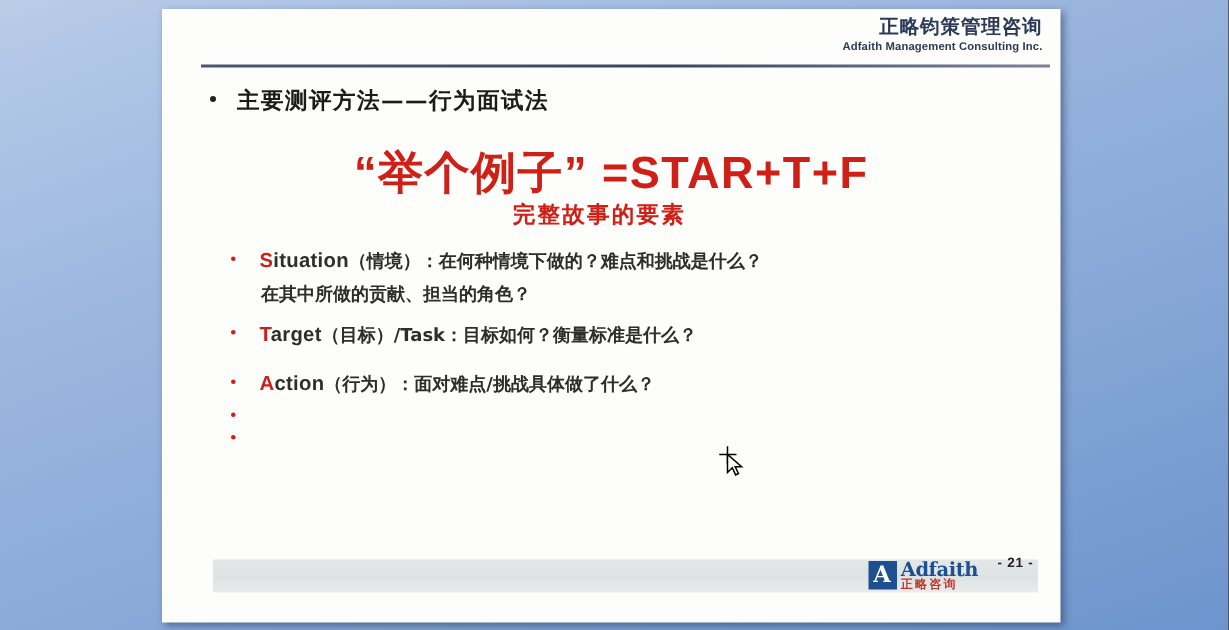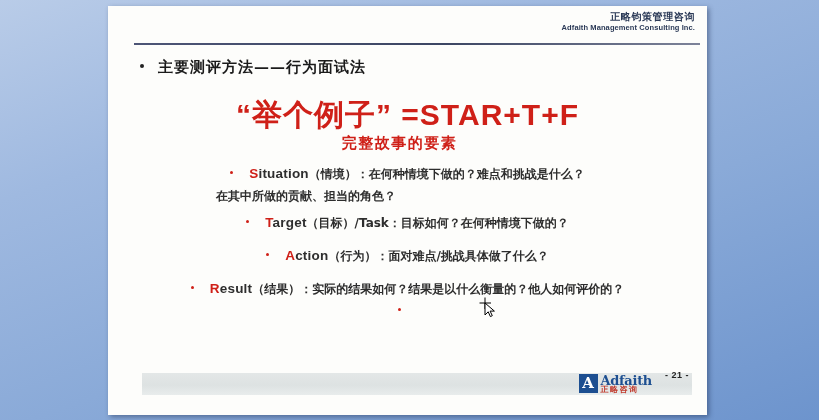--- a/index.html
+++ b/index.html
@@ -29,21 +29,21 @@
   }
   
   .hdr {
     position: absolute;
     right: 12px;
     top: 5px;
     text-align: right;
     line-height: 1.15;
   }
   .hdr-cn {
-    font-size: 10px;
+    font-size: 13px;
     font-weight: bold;
     color: #2b3a57;
     letter-spacing: .6px;
     white-space: nowrap;
   }
   .hdr-en {
     font-size: 7.5px;
     font-weight: bold;
     color: #2b3a57;
     letter-spacing: .1px;
@@ -102,21 +102,21 @@
     font-size: 15px;
     font-weight: bold;
     letter-spacing: 1.5px;
   }
   
   .list { position: absolute; left: 0; top: 158px; width: 100%; }
   .row {
     display: flex;
     align-items: baseline;
     margin-bottom: 5px;
-    justify-content: center;
+    padding-left: 46px;
   }
   .row .dot {
     width: 3px; height: 3px;
     border-radius: 50%;
     background: #cf2018;
     flex: 0 0 auto;
     position: relative; top: -4px;
     margin-right: 16px;
   }
   .row .body { font-size: 12.5px; color: #2d2d2d; line-height: 1.55; }
@@ -128,21 +128,21 @@
   }
   .kw .cap { color: #cf2018; }
   .zhtxt {
     font-family: "DejaVu Sans", sans-serif;
     font-size: 12px;
     font-weight: bold;
     color: #2d2d2d;
   }
   .zhtxt.red { color: #df2a20; }
   .sub-line {
-    padding-left: 108px;
+    padding-left: 66px;
     font-family: "DejaVu Sans", sans-serif;
     font-size: 12px;
     font-weight: bold;
     color: #2d2d2d;
     margin-top: -2px;
     margin-bottom: 8px;
   }
   .gap-sm { height: 7px; }
   
   .footer-bar {
@@ -231,38 +231,35 @@
         <span class="dot"></span>
         <span class="body">
           <span class="kw"><span class="cap">S</span><span>ituation</span></span><span class="zhtxt">（情境）：</span><span class="zhtxt">在何种情境下做的？难点和挑战是什么？</span>
         </span>
       </div>
       <div class="sub-line">在其中所做的贡献、担当的角色？</div>
 
       <div class="row">
         <span class="dot"></span>
         <span class="body">
-          <span class="kw"><span class="cap">T</span><span>arget</span></span><span class="zhtxt">（目标）/Task：</span><span class="zhtxt">目标如何？在何种情境下做的？</span>
+          <span class="kw"><span class="cap">T</span><span>arget</span></span><span class="zhtxt">（目标）/Task：</span><span class="zhtxt">目标如何？衡量标准是什么？</span>
         </span>
       </div>
       <div class="gap-sm"></div>
 
       <div class="row">
         <span class="dot"></span>
         <span class="body">
           <span class="kw"><span class="cap">A</span><span>ction</span></span><span class="zhtxt">（行为）：</span><span class="zhtxt">面对难点/挑战具体做了什么？</span>
         </span>
       </div>
       <div class="gap-sm"></div>
 
       <div class="row">
         <span class="dot"></span>
-        <span class="body">
-          <span class="kw"><span class="cap">R</span><span>esult</span></span><span class="zhtxt">（结果）：</span><span class="zhtxt">实际的结果如何？结果是以什么衡量的？他人如何评价的？</span>
-        </span>
       </div>
       <div class="gap-sm"></div>
 
       <div class="row">
         <span class="dot"></span>
       </div>
       <div class="gap-sm"></div>
 
 
     </div>

